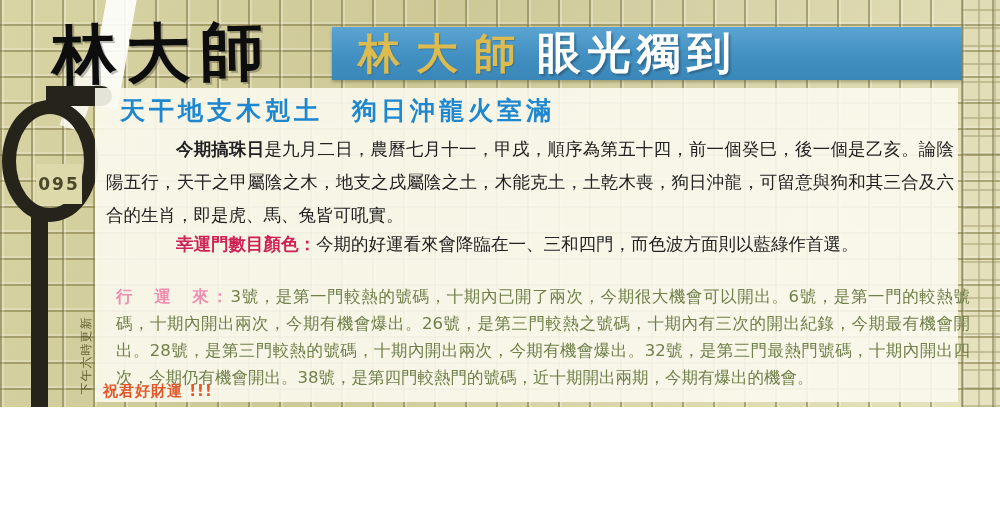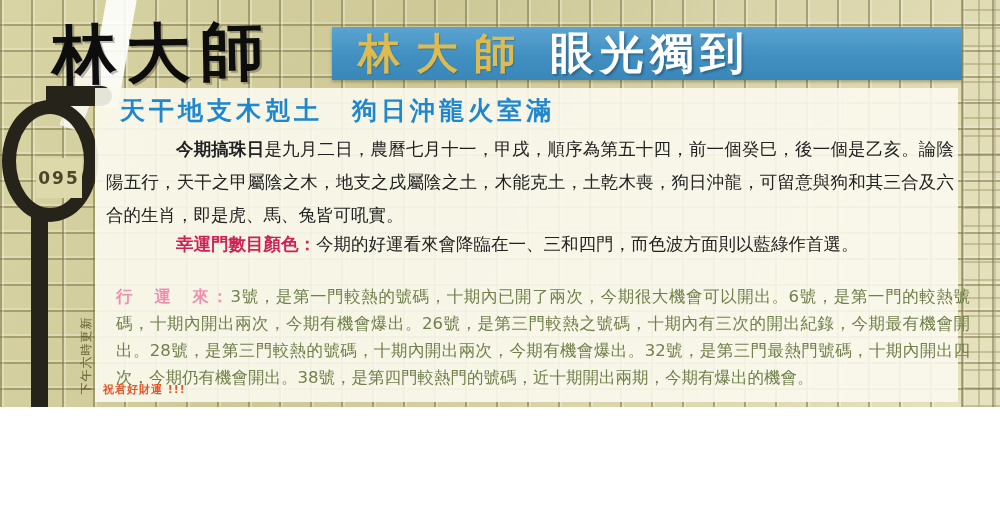--- a/index.html
+++ b/index.html
@@ -13,40 +13,40 @@
     background-size:31px 26px,31px 26px,100% 100%;}
   
   .white-swath{position:absolute;left:98px;top:-12px;width:30px;height:120px;background:rgba(255,255,255,.9);transform:rotate(10deg);}
   .white-swath2{position:absolute;left:70px;top:60px;width:22px;height:70px;background:rgba(255,255,255,.75);transform:rotate(18deg);}
   .masthead{position:absolute;left:52px;top:10px;font-family:"DejaVu Serif",serif;font-weight:bold;
     font-size:64px;color:#0d0d0d;letter-spacing:10px;transform:rotate(-1deg);text-shadow:2px 2px 0 rgba(0,0,0,.25);}
   .banner{position:absolute;left:332px;top:27px;width:630px;height:53px;
     background:linear-gradient(180deg,#5ba4d2 0%,#4190c1 55%,#3a86b8 100%);
     display:flex;align-items:center;padding-left:26px;box-sizing:border-box;box-shadow:0 2px 3px rgba(60,60,20,.35);}
   .banner .bname{color:#ddbb4e;font-size:42px;letter-spacing:16px;font-weight:bold;text-shadow:1px 1px 1px rgba(0,0,0,.2);}
-  .banner .bslogan{color:#ffffff;font-size:44px;font-weight:bold;letter-spacing:6px;margin-left:18px;text-shadow:2px 2px 2px rgba(0,0,0,.25);}
+  .banner .bslogan{color:#ffffff;font-size:44px;font-weight:bold;letter-spacing:6px;margin-left:5px;text-shadow:2px 2px 2px rgba(0,0,0,.25);}
   
   .decor-hook{position:absolute;left:46px;top:86px;width:66px;height:20px;background:#26241a;border-radius:0 12px 12px 0;}
   .decor-ring{position:absolute;left:2px;top:100px;width:96px;height:122px;border:14px solid #26241a;border-radius:50%;box-sizing:border-box;}
   .decor-bar{position:absolute;left:31px;top:212px;width:17px;height:303px;background:#26241a;}
-  .issue-box{position:absolute;left:36px;top:158px;width:46px;height:40px;background:#ded9ab;
+  .issue-box{position:absolute;left:36px;top:164px;width:46px;height:40px;background:#ded9ab;
     display:flex;align-items:center;justify-content:center;color:#4a4828;font-size:17px;font-weight:bold;letter-spacing:2px;}
   .date-vert{position:absolute;left:78px;top:507px;transform:rotate(-90deg);transform-origin:0 0;
     width:210px;font-size:12px;color:#5f5c2d;letter-spacing:1px;white-space:nowrap;}
   
   .panel{position:absolute;left:95px;top:88px;width:863px;height:314px;background:rgba(251,249,238,.9);}
   .headline{position:absolute;left:120px;top:94px;font-size:25px;font-weight:bold;color:#1e87cf;letter-spacing:4px;text-align:center;}
   .para{position:absolute;width:848px;text-align:justify;color:#222;}
   .para1{left:106px;top:133px;font-size:17.5px;line-height:33px;text-indent:70px;}
   .para1 .lead{font-weight:bold;}
   .para2{left:106px;top:229px;font-size:17.5px;line-height:30px;text-indent:70px;}
   .lucky-label{color:#cc2256;font-weight:bold;}
   .para3{left:116px;top:283px;width:854px;font-size:16.5px;line-height:27px;color:#70804a;}
   .num-label{color:#ef8fae;font-weight:bold;letter-spacing:2px;text-shadow:0 0 1px #fff;}
-  .wish{position:absolute;left:103px;top:382px;font-size:11px;font-weight:bold;color:#e2562a;letter-spacing:1px;}
+  .wish{position:absolute;left:103px;top:382px;font-size:15px;font-weight:bold;color:#e2562a;letter-spacing:1px;}
   
   .balls-row{position:absolute;left:272px;top:410px;display:flex;gap:24px;}
   .ball{width:46px;height:46px;border-radius:50%;display:flex;align-items:center;justify-content:center;
     font-size:22px;font-weight:bold;color:#111;
     box-shadow:inset -4px -5px 7px rgba(0,0,0,.35), inset 3px 4px 5px rgba(255,255,255,.55), 1px 3px 4px rgba(40,40,10,.4);}
   .ball span{text-shadow:0 0 3px #fff,0 0 3px #fff,0 0 4px #fff;}
   .ball[data-color="blue"]{background:radial-gradient(circle at 36% 30%, #ffffff 26%, #4a8fd8 58%, #123a7a 95%);}
   .ball[data-color="green"]{background:radial-gradient(circle at 36% 30%, #ffffff 26%, #35b254 58%, #0c6b26 95%);}
   
   .zodiac-row{position:absolute;left:744px;top:410px;display:flex;gap:17px;}

